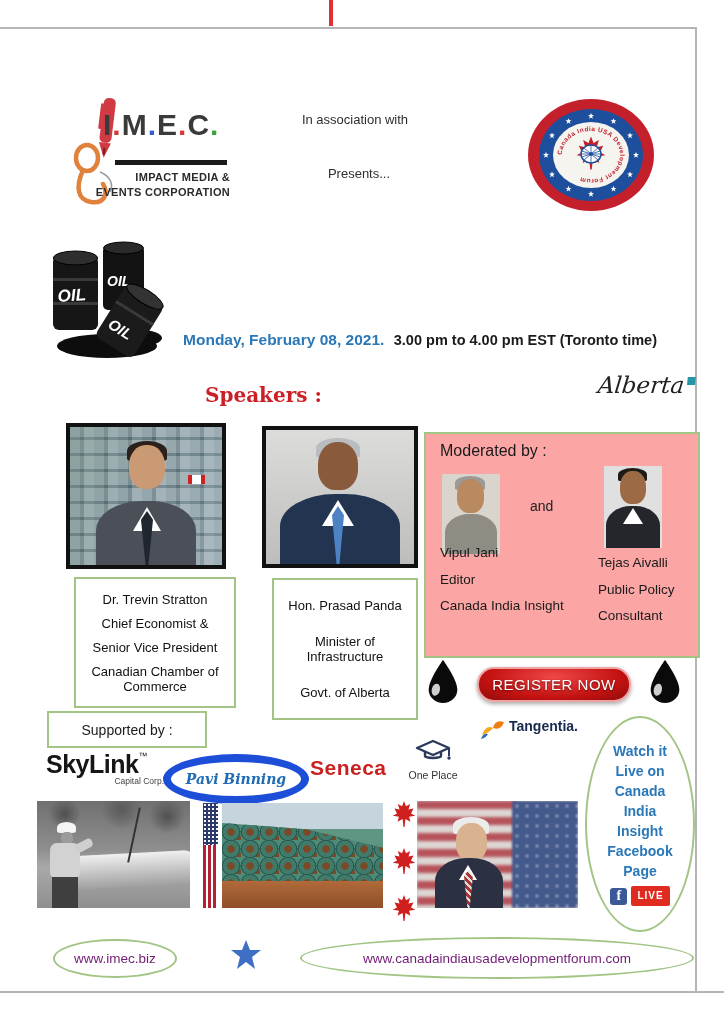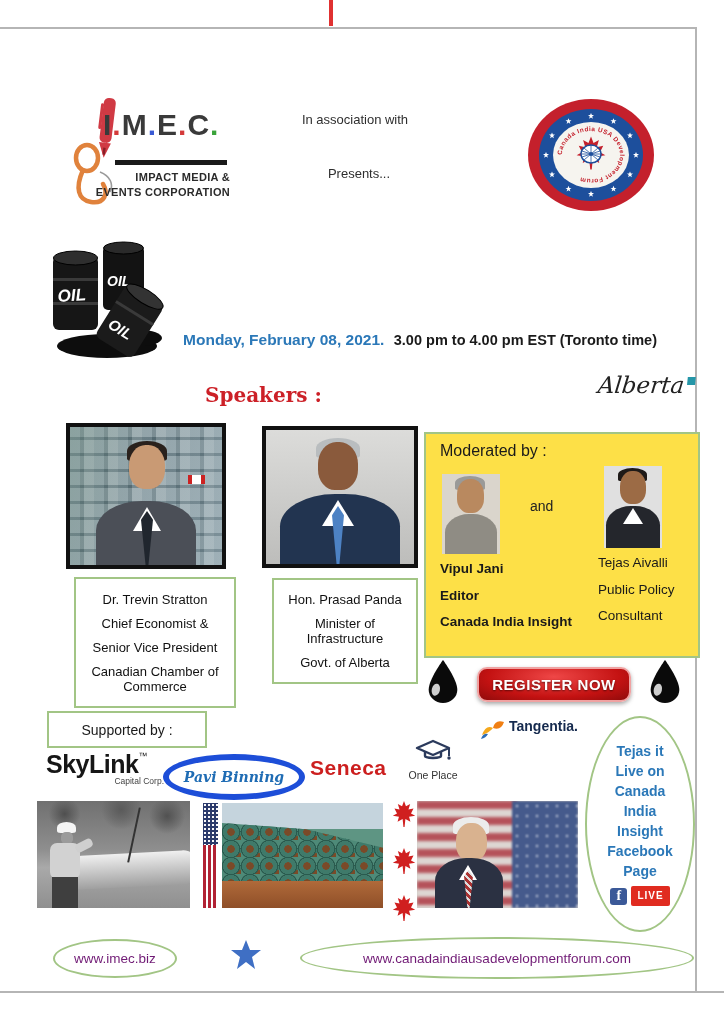--- a/index.html
+++ b/index.html
@@ -68,63 +68,63 @@
   #mini-flag{left:118px;top:48px;width:17px;height:9px;position:absolute;
     background:linear-gradient(90deg,#c22 0 25%,#fff 25% 75%,#c22 75%);}
   
   #photo-panda .hair{left:50px;top:8px;width:44px;height:20px;background:#b9bdbf;}
   #photo-panda .hd{left:52px;top:12px;width:40px;height:48px;background:#8a5a3c;}
   #photo-panda .bd{left:14px;top:64px;width:120px;height:70px;background:#223450;}
   #photo-panda .sh{left:56px;top:70px;width:32px;height:26px;}
   #photo-panda .tie{left:66px;top:76px;width:12px;height:58px;background:#4d82c4;}
 
   
-  #mod-box{left:424px;top:432px;width:272px;height:222px;border:2px solid #a2c585;background:#fde047;}
+  #mod-box{left:424px;top:432px;width:272px;height:222px;border:2px solid #a2c585;background:#fca5a5;}
   #mod-heading{left:14px;top:8px;font-size:16px;color:#1a1a1a;}
   .modphoto{position:absolute;overflow:hidden;}
   #mod-photo-1{left:16px;top:40px;width:58px;height:80px;background:#dad5cc;}
   #mod-photo-1 .hair{left:13px;top:2px;width:30px;height:14px;background:#9a9a98;}
   #mod-photo-1 .hd{left:15px;top:5px;width:27px;height:34px;background:#b9895f;}
   #mod-photo-1 .bd{left:3px;top:40px;width:52px;height:40px;background:#8f8c84;}
   #mod-and{left:104px;top:64px;font-size:14px;color:#222;}
   #mod-photo-2{left:178px;top:32px;width:58px;height:82px;background:#e0e0e0;}
   #mod-photo-2 .hair{left:14px;top:2px;width:29px;height:13px;background:#1e1a18;}
   #mod-photo-2 .hd{left:16px;top:5px;width:26px;height:33px;background:#9c6b45;}
   #mod-photo-2 .bd{left:2px;top:40px;width:54px;height:42px;background:#24262c;}
   #mod-photo-2 .sh{left:19px;top:42px;width:20px;height:16px;}
   .modcol{position:absolute;font-size:13.5px;color:#1a1a1a;line-height:1;}
   .modcol div{margin-bottom:13px;}
-  #mod-col-1{left:14px;top:128px;font-weight:bold;}
+  #mod-col-1{left:14px;top:112px;}
   #mod-col-2{left:172px;top:122px;}
 
   
   .capbox{position:absolute;border:2px solid #a2c585;background:#fff;display:flex;
           flex-direction:column;justify-content:space-around;align-items:center;
           text-align:center;font-size:13px;color:#111;padding:8px 6px;box-sizing:border-box;}
   #cap-stratton{left:74px;top:577px;width:162px;height:131px;}
-  #cap-panda{left:272px;top:578px;width:146px;height:106px;}
+  #cap-panda{left:272px;top:578px;width:146px;height:142px;}
 
   
   .oil-drop{position:absolute;}
   #drop-left{left:424px;top:659px;}
   #drop-right{left:646px;top:659px;}
-  #register-btn{left:477px;top:667px;width:150px;height:31px;border-radius:10px;
+  #register-btn{left:477px;top:667px;width:150px;height:31px;border-radius:17px;
     background:radial-gradient(ellipse at 50% 25%,#ef4747,#c41212 62%,#8e0b0b);
-    border:2px solid #f0a2a2;color:#fff;font-weight:bold;font-size:15px;letter-spacing:.5px;
+    border:2px solid #f0a2a2;color:#fff;font-weight:normal;font-size:15px;letter-spacing:.5px;
     display:flex;align-items:center;justify-content:center;
     text-shadow:0 1px 2px rgba(0,0,0,.55);box-shadow:0 2px 4px rgba(0,0,0,.35);cursor:pointer;}
 
   
   #supported-box{left:47px;top:711px;width:156px;height:33px;border:2px solid #a2c585;
     display:flex;align-items:center;justify-content:center;font-size:14px;color:#1a1a1a;}
   #skylink{left:46px;top:750px;width:118px;}
   #skylink .nm{font-weight:bold;font-size:25px;color:#161616;letter-spacing:-.5px;}
   #skylink .tm{font-size:9px;vertical-align:14px;color:#161616;}
   #skylink .sub{display:block;text-align:right;font-size:8.5px;color:#444;margin-top:-3px;}
-  #pavi-oval{left:163px;top:754px;width:130px;height:34px;border:6px solid #1d4ed8;border-radius:50%;
+  #pavi-oval{left:163px;top:754px;width:130px;height:34px;border:8px solid #1d4ed8;border-radius:50%;
     display:flex;align-items:center;justify-content:center;
     font-family:"DejaVu Serif",serif;font-weight:bold;font-style:italic;font-size:14px;color:#1f6cb4;}
   #seneca{left:310px;top:756px;font-weight:bold;font-size:21px;color:#cc1f1f;letter-spacing:.5px;}
   #oneplace{left:401px;top:738px;width:64px;text-align:center;}
   #oneplace .lbl{font-size:10.5px;color:#333;margin-top:1px;}
   #tangentia{left:480px;top:718px;display:flex;gap:3px;}
   #tangentia .lbl{font-weight:bold;font-size:14px;color:#152a4e;}
 
   
   #watch-oval{left:585px;top:716px;width:106px;height:212px;border:2px solid #a2c585;border-radius:50%;
@@ -387,21 +387,21 @@
   <div id="tangentia" class="abs">
     <svg width="26" height="24" viewBox="0 0 26 24">
       <path d="M2 17 Q6 6 13 10 Q9 15 2 17 Z" fill="#f5a81c"></path>
       <path d="M13 10 Q15 1 24 4 Q21 13 13 10 Z" fill="#f07f13"></path>
       <path d="M1 21 Q3 15 8 16 Q6 20 1 21 Z" fill="#2b6cb8"></path>
     </svg>
     <span class="lbl">Tangentia.</span>
   </div>
 
   <div id="watch-oval" class="abs">
-    <div>Tejas it</div>
+    <div>Watch it</div>
     <div>Live on</div>
     <div>Canada</div>
     <div>India</div>
     <div>Insight</div>
     <div>Facebook</div>
     <div>Page</div>
     <div id="fb-row">
       <div id="fb-icon">f</div>
       <div id="live-badge">LIVE</div>
     </div>

